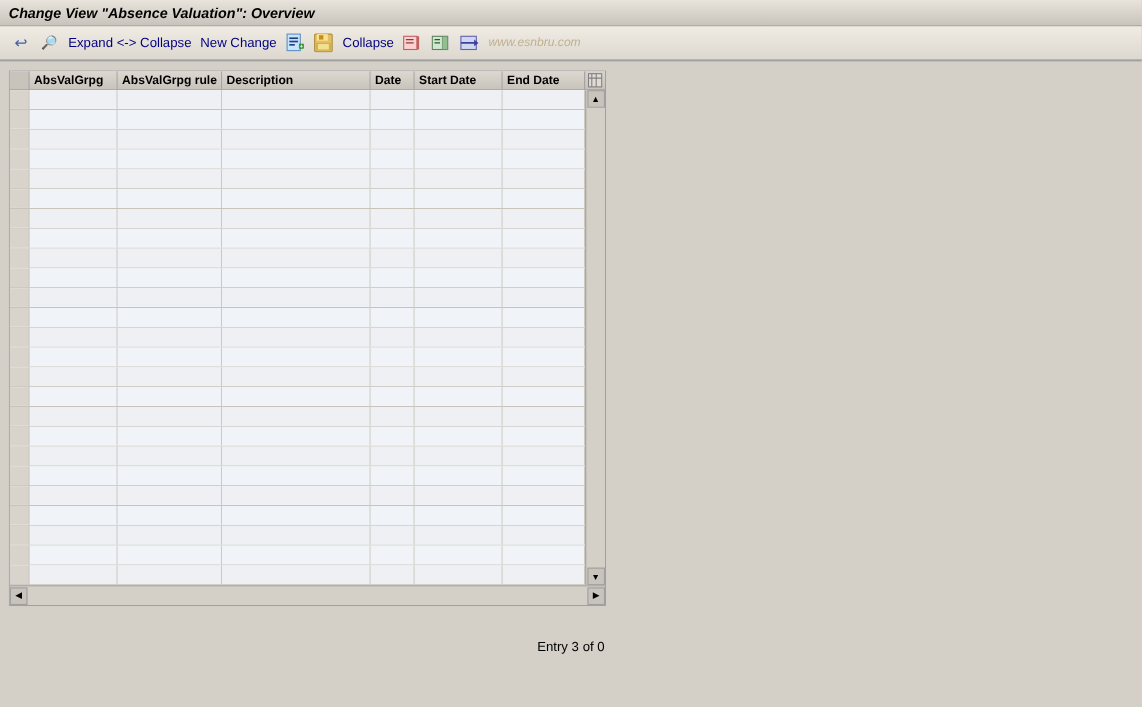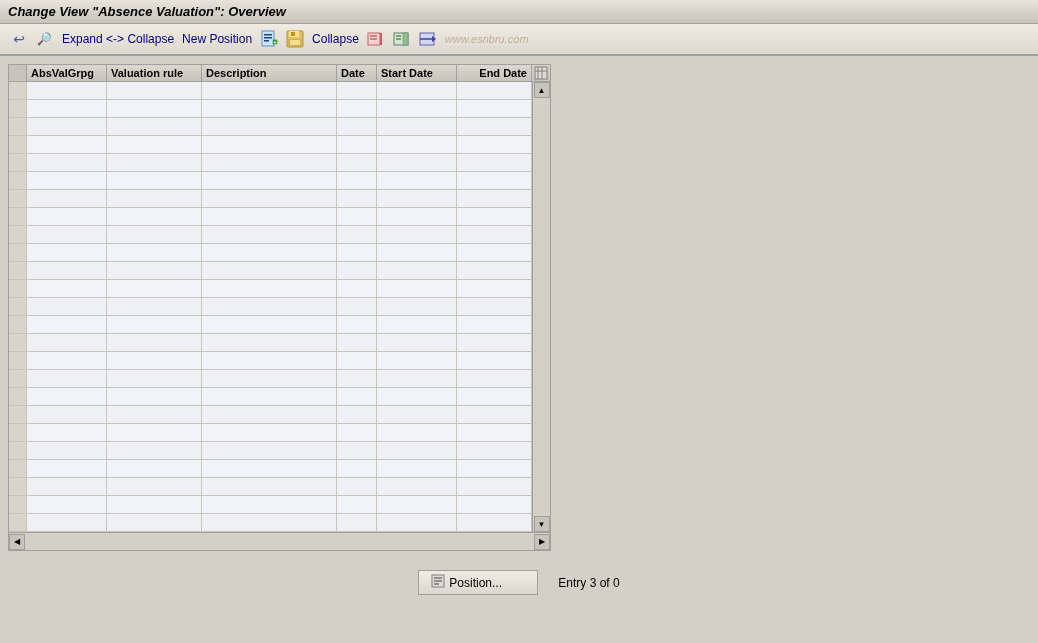--- a/index.html
+++ b/index.html
@@ -84,21 +84,21 @@
       background: linear-gradient(to bottom, #dcd8d0, #c8c4bc);
       white-space: nowrap;
       overflow: hidden;
     }
 
     .col-absvalgrpg { width: 80px; min-width: 80px; }
     .col-valrule { width: 95px; min-width: 95px; }
     .col-desc { width: 135px; min-width: 135px; }
     .col-ocind { width: 40px; min-width: 40px; }
     .col-startdate { width: 80px; min-width: 80px; }
-    .col-enddate { width: 75px; min-width: 75px; text-align: right; }
+    .col-enddate { width: 75px; min-width: 75px; }
 
     .col-config-icon {
       width: 18px;
       min-width: 18px;
       display: flex;
       align-items: center;
       justify-content: center;
       cursor: pointer;
       font-size: 10px;
       color: #606060;
@@ -192,21 +192,21 @@
   <div class="toolbar-icon-btn" title="Undo">
     <span class="sap-icon" style="color:#4060a0;">↩</span>
   </div>
 
   <div class="toolbar-icon-btn" title="Find">
     <span class="sap-icon" style="color:#4060a0; font-size:12px;">🔎</span>
   </div>
 
   <span class="toolbar-text-btn">Expand &lt;-&gt; Collapse</span>
 
-  <span class="toolbar-text-btn">New Position</span>
+  <span class="toolbar-text-btn">New Change</span>
 
   <div class="toolbar-icon-btn">
     <svg width="18" height="18" viewBox="0 0 18 18">
       <rect x="2" y="1" width="12" height="15" fill="#c8e4ff" stroke="#6090c0" stroke-width="1"></rect>
       <rect x="4" y="4" width="8" height="1.5" fill="#204080"></rect>
       <rect x="4" y="7" width="8" height="1.5" fill="#204080"></rect>
       <rect x="4" y="10" width="5" height="1.5" fill="#204080"></rect>
       <rect x="13" y="10" width="4" height="4" fill="#40a040" stroke="#208020" stroke-width="0.5"></rect>
       <text x="13.5" y="14" font-size="5" fill="white" font-weight="bold">+</text>
     </svg>
@@ -253,21 +253,21 @@
   <span style="font-size:11px; color:#c0b090; font-style:italic; margin-left:2px;">www.esnbru.com</span>
 </div>
 
 <div class="main-content">
 
   <div class="table-container">
 
     <div class="table-header">
       <div class="col-selector-header"></div>
       <div class="col-header col-absvalgrpg">AbsValGrpg</div>
-      <div class="col-header col-valrule">Valuation rule</div>
+      <div class="col-header col-valrule">AbsValGrpg rule</div>
       <div class="col-header col-desc">Description</div>
       <div class="col-header col-ocind">Date</div>
       <div class="col-header col-startdate">Start Date</div>
       <div class="col-header col-enddate">End Date</div>
       <div class="col-config-icon">
         <svg width="14" height="14" viewBox="0 0 14 14">
           <rect x="1" y="1" width="12" height="12" fill="#e0dcd4" stroke="#808080" stroke-width="1"></rect>
           <line x1="4" y1="1" x2="4" y2="13" stroke="#808080" stroke-width="1"></line>
           <line x1="8" y1="1" x2="8" y2="13" stroke="#808080" stroke-width="1"></line>
           <line x1="1" y1="5" x2="13" y2="5" stroke="#808080" stroke-width="1"></line>
@@ -521,26 +521,15 @@
       <div style="width:16px; height:16px; background:#c8c4bc; border:1px solid #a0a0a0; display:flex; align-items:center; justify-content:center; font-size:8px; cursor:pointer;">◀</div>
       <div style="flex:1; background:#d4d0c8;"></div>
       <div style="width:16px; height:16px; background:#c8c4bc; border:1px solid #a0a0a0; display:flex; align-items:center; justify-content:center; font-size:8px; cursor:pointer;">▶</div>
     </div>
 
   </div>
 
 </div>
 
 <div class="bottom-bar">
-  <button class="position-btn">
-    <span class="position-btn-icon">
-      <svg width="14" height="14" viewBox="0 0 14 14">
-        <rect x="1" y="1" width="12" height="12" fill="#e0dcd4" stroke="#808080" stroke-width="1"></rect>
-        <line x1="3" y1="4" x2="11" y2="4" stroke="#404040" stroke-width="1"></line>
-        <line x1="3" y1="7" x2="11" y2="7" stroke="#404040" stroke-width="1"></line>
-        <line x1="3" y1="10" x2="8" y2="10" stroke="#404040" stroke-width="1"></line>
-      </svg>
-    </span>
-    <span>Position...</span>
-  </button>
 
   <span class="entry-count">Entry 3 of 0</span>
 </div>
 
 </body></html>

